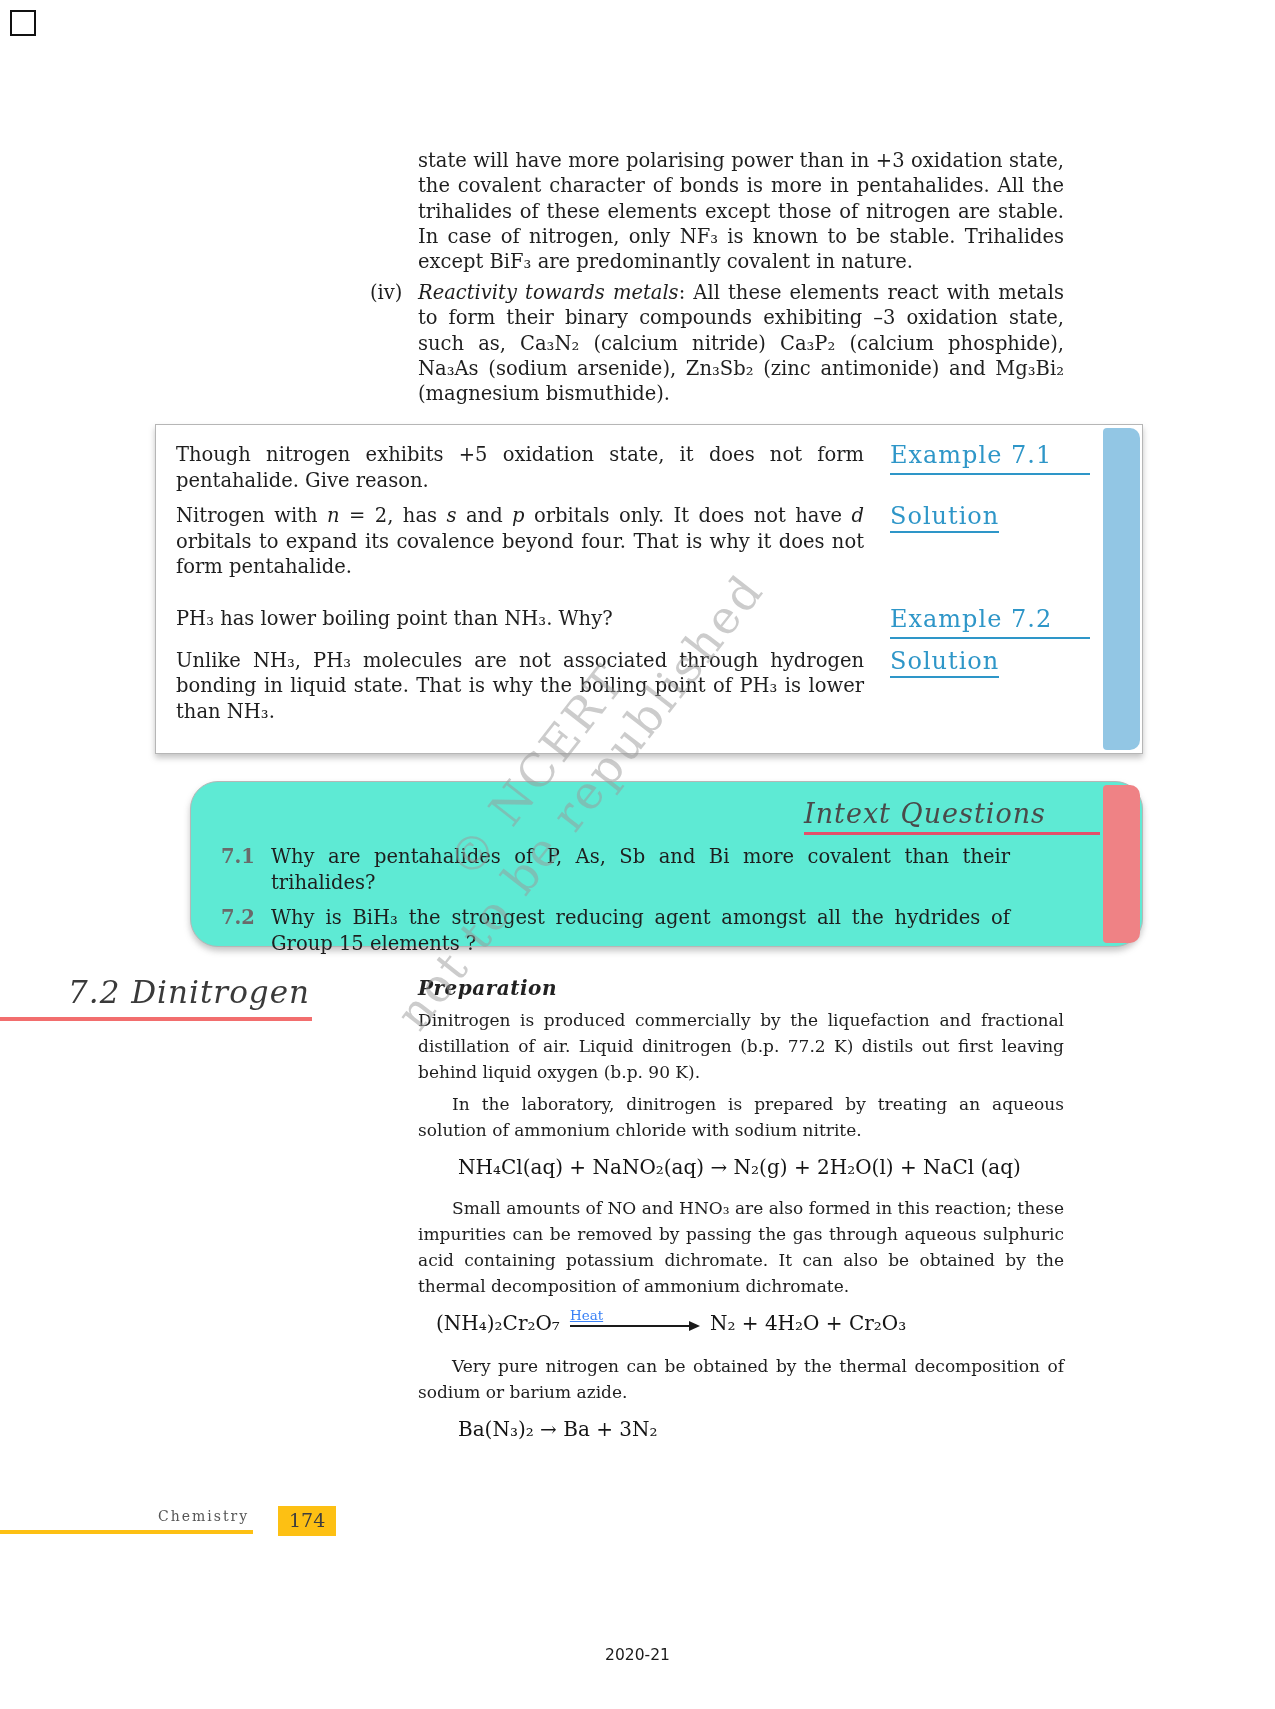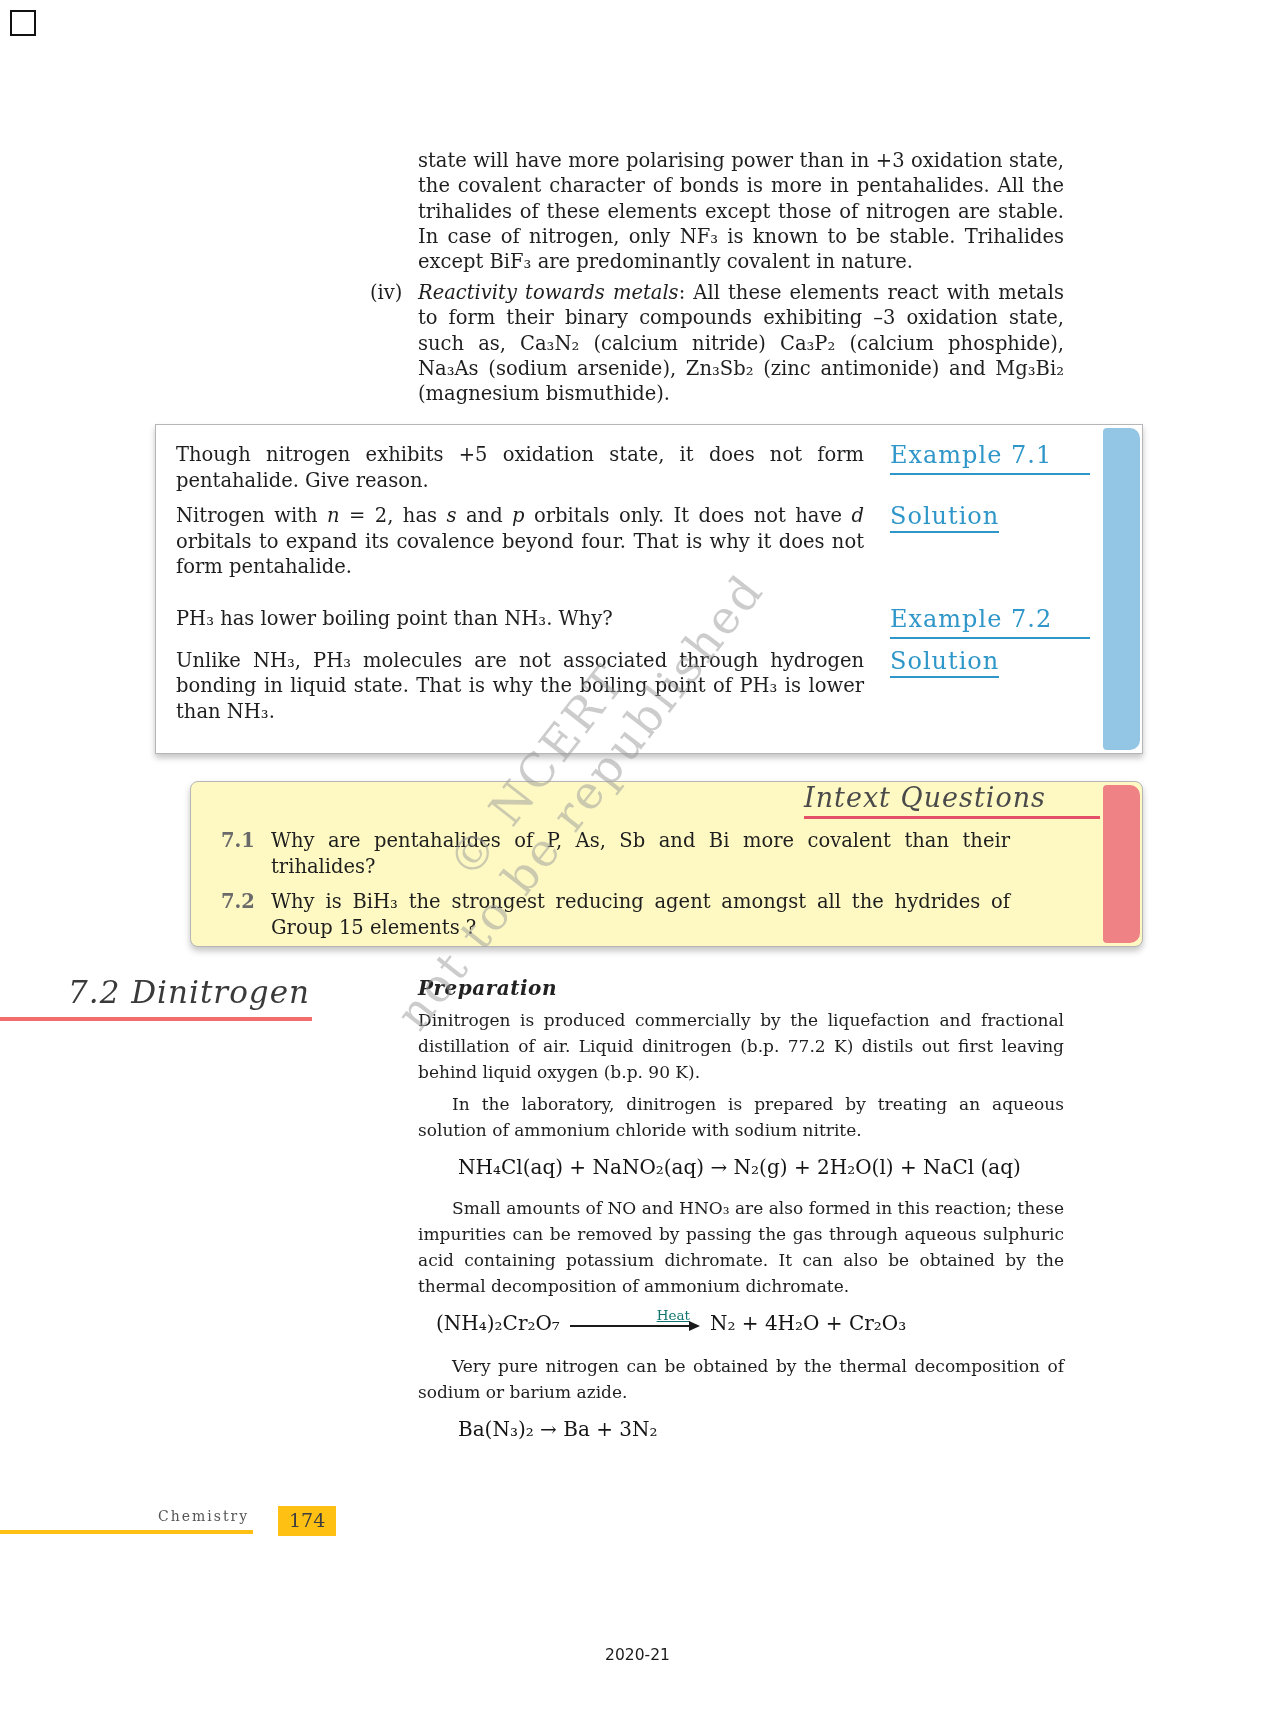--- a/index.html
+++ b/index.html
@@ -27,22 +27,22 @@
   .ex-row.r1 { margin-bottom:10px; }
   .ex-row.r2 { margin-bottom:26px; }
   .ex-row.r3 { margin-bottom:9px; }
   .ex-text { font-size:19.5px; line-height:25.5px; text-align:justify; }
   .ex-label { color:#2e96c8; font-size:24px; line-height:26px; white-space:nowrap; align-self:start; letter-spacing:1px; }
   .ex-label.full { border-bottom:2.5px solid #2e96c8; padding-bottom:5px; }
   .ex-label .underline-text { border-bottom:2.5px solid #2e96c8; padding-bottom:2px; display:inline-block; }
 
   .intext-box {
     position:absolute; left:190px; top:781px; width:953px; height:166px;
-    background:#fef9c3; border:1.5px solid #b6b6b6; border-radius:8px;
-    box-shadow:0 4px 6px rgba(110,110,110,.4); padding:0 42px 0 30px;
+    background:#5eead4; border:1.5px solid #b6b6b6; border-radius:28px;
+    box-shadow:0 4px 6px rgba(110,110,110,.4); padding:16px 42px 0 30px;
   }
   .intext-title {
     margin-left:auto; width:296px; font-style:italic; font-size:27px; color:#4a4a4a;
     border-bottom:3px solid #e4506a; padding-bottom:3px; letter-spacing:1px; white-space:nowrap;
   }
   .iq-row { display:flex; gap:12px; margin-top:9px; padding-right:90px; }
   .iq-num { flex:none; width:38px; font-weight:bold; color:#6a6a6a; font-size:19.5px; line-height:26px; }
   .iq-text { font-size:19.5px; line-height:26px; text-align:justify; }
 
   .watermark { position:absolute; left:370px; top:590px; width:480px; height:480px; pointer-events:none; z-index:30; opacity:.5; }
@@ -54,21 +54,21 @@
   .heading-text { font-style:italic; font-size:31px; color:#3a3a3a; letter-spacing:1px; padding-right:2px; }
 
   .prep { position:absolute; left:418px; top:976px; width:646px; }
   .prep-title { font-weight:bold; font-style:italic; font-size:20px; color:#222; margin-bottom:7px; letter-spacing:.5px; }
   .para { font-size:17px; line-height:26px; text-align:justify; }
   .para.indent { text-indent:34px; }
   .mb6 { margin-bottom:6px; } .mb10 { margin-bottom:10px; }
   .equation { font-size:20px; margin:12px 0 16px 40px; color:#141414; }
   .equation.eq2 { display:flex; align-items:center; margin-left:18px; margin-bottom:18px; }
   .rxn-arrow { position:relative; width:130px; height:22px; margin:0 10px; flex:none; }
-  .rxn-label { position:absolute; left:0; right:10px; top:-5px; text-align:right; font-size:13.5px; color:#0f766e;text-decoration:underline; }
+  .rxn-label { position:absolute; left:0; right:10px; top:-5px; text-align:left; font-size:13.5px; color:#3b82f6;text-decoration:underline; }
   .rxn-shaft { position:absolute; left:0; right:10px; top:13px; height:2px; background:#1a1a1a; }
   .rxn-shaft::after { content:""; position:absolute; right:-10px; top:-4.5px; border-left:11px solid #1a1a1a; border-top:5.5px solid transparent; border-bottom:5.5px solid transparent; }
 
   .footer { position:absolute; left:0; top:1506px; width:420px; height:40px; }
   .footer-line { position:absolute; left:0; top:24px; width:253px; height:4px; background:#fdc013; }
   .footer-book { position:absolute; left:158px; top:2px; font-size:14px; color:#565656; letter-spacing:2px; }
   .footer-page { position:absolute; left:278px; top:0px; background:#fdc013; color:#3e3e3e; font-size:19px; padding:3px 11px 5px; }
   .year { position:absolute; top:1646px; left:0; right:0; text-align:center; font-family:"DejaVu Sans","Liberation Sans",sans-serif; font-size:15.5px; color:#1a1a1a; }
 </style>
 </head>

